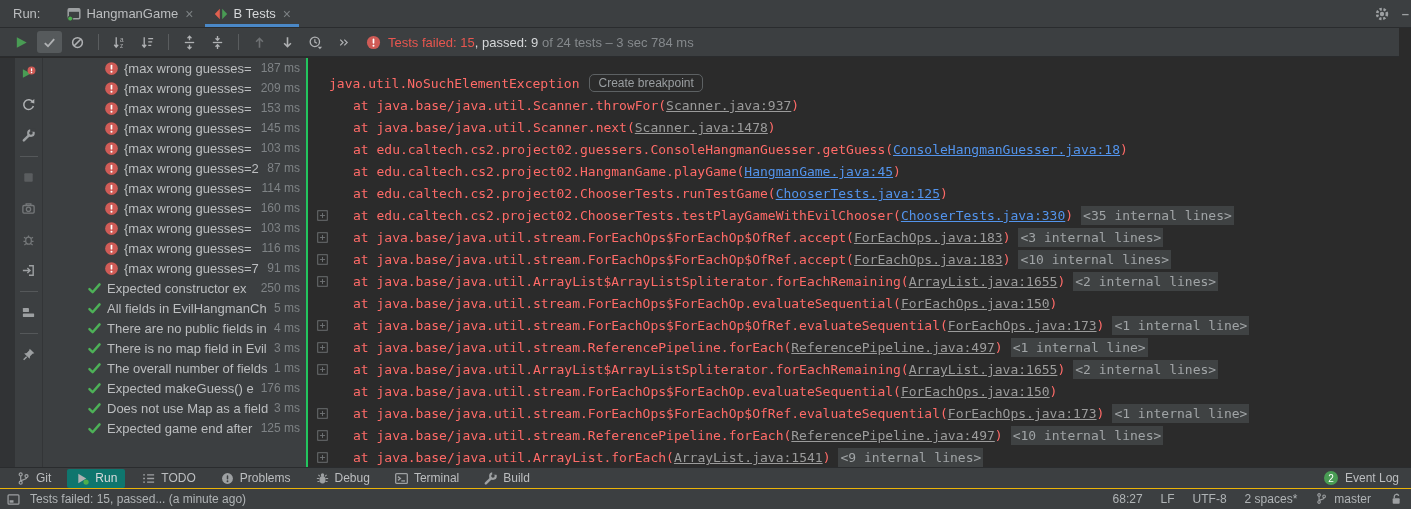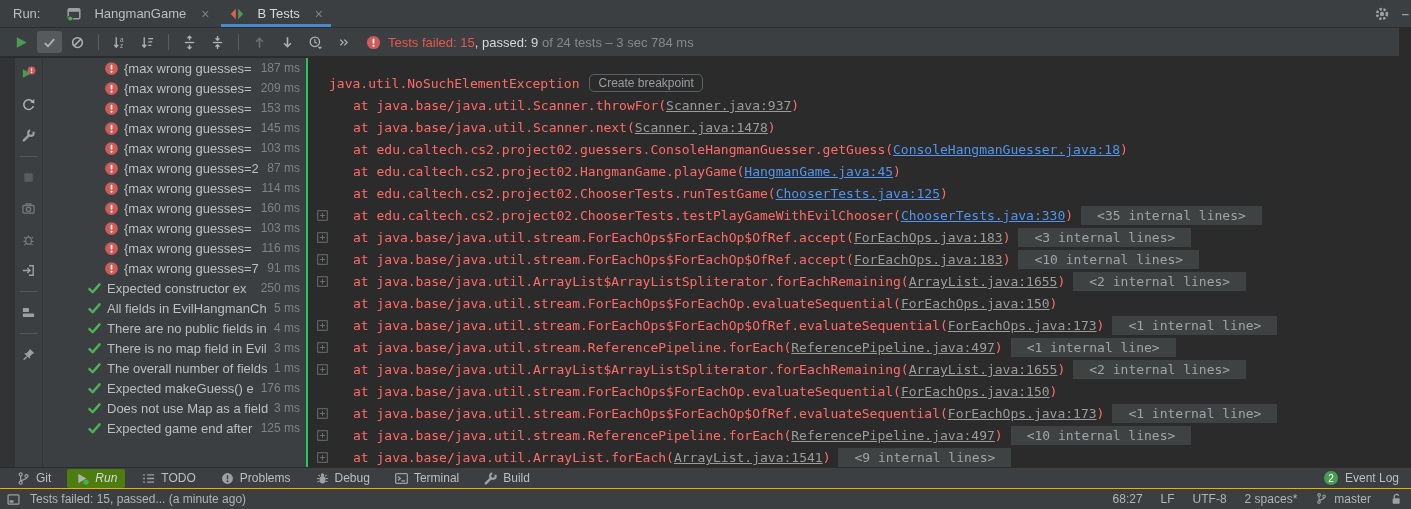--- a/index.html
+++ b/index.html
@@ -4,21 +4,21 @@
 <style>
   html,body{margin:0;padding:0;background:#1e1f22;}
   *{box-sizing:border-box;}
   .app{position:relative;width:1411px;height:509px;background:#2b2b2b;overflow:hidden;
        font-family:"Liberation Sans",sans-serif;-webkit-font-smoothing:antialiased;}
 
   
   .tabbar{position:absolute;top:0;left:0;right:0;height:28px;background:#3c3f41;
           border-bottom:1px solid #2a2c2e;display:flex;align-items:center;font-size:13px;color:#bcbec0;}
   .run-label{margin:0 16px 0 13px;}
-  .tab{display:flex;align-items:center;gap:12px;padding:0 10px;height:100%;position:relative;cursor:default;}
+  .tab{display:flex;align-items:center;gap:4px;padding:0 10px;height:100%;position:relative;cursor:default;}
   .tab .ticon{width:16px;height:16px;display:flex;align-items:center;}
   .tab.active{color:#d6d8da;}
   .tab.active::after{content:"";position:absolute;left:2px;right:2px;bottom:0;height:3px;background:#4A88C7;}
   .tclose{color:#7d8284;font-size:14px;margin-left:3px;line-height:1;}
   .gear{margin-left:auto;margin-right:12px;width:16px;height:16px;display:flex;}
   .hide-dash{color:#9da0a2;margin-right:2px;font-weight:bold;}
 
   
   .toolbar{position:absolute;top:28px;left:0;right:12px;height:29px;background:#3c3f41;
            border-bottom:1px solid #2a2c2e;display:flex;align-items:center;padding-left:9px;}
@@ -54,29 +54,29 @@
   .console{position:absolute;left:309px;top:0;right:0;bottom:0;background:#2b2b2b;overflow:hidden;
            font-family:"DejaVu Sans Mono",monospace;font-size:13px;padding-top:15px;}
   .c-row{height:22px;line-height:22px;white-space:nowrap;position:relative;}
   .c-exp{position:absolute;left:8px;top:5px;width:11px;height:11px;display:flex;}
   .c-line.noind{margin-left:20px;}
   .c-line.ind{margin-left:44px;}
   .c-t{color:#ff6b68;}
   .c-eu{color:#ff6b68;cursor:pointer;}
   a.c-lib{color:#9b9b9b;text-decoration:underline;cursor:pointer;}
   a.c-src{color:#5394ec;text-decoration:underline;cursor:pointer;}
-  .c-int{color:#a0a4a6;background:#3f4243;padding:2px 16px;margin-left:8px;}
+  .c-int{color:#a0a4a6;background:#3f4243;padding:2px 2px;margin-left:8px;}
   .c-chip{font-family:"Liberation Sans",sans-serif;font-size:12px;color:#9a9ea1;border:1px solid #5d6163;
           border-radius:5px;padding:1px 8px;margin-left:10px;position:relative;top:-1px;}
 
   
   .twbar{position:absolute;left:0;right:0;bottom:21px;height:21px;background:#3c3f41;border-top:1px solid #2a2c2e;
          display:flex;align-items:center;font-size:12px;color:#bcbec0;padding:0 8px;}
   .tw-btn{display:flex;align-items:center;gap:5px;padding:1px 8px;margin-right:8px;border-radius:2px;height:19px;}
-  .tw-btn.active{background:#4d7c0f;color:#d8dadc;font-style:italic;}
+  .tw-btn.active{background:#0f766e;color:#d8dadc;}
   .twi{width:15px;height:15px;display:flex;flex:none;}
   .tw-right{margin-left:auto;display:flex;align-items:center;gap:7px;padding-right:4px;}
   .ev-badge{width:14px;height:14px;border-radius:50%;background:#499C54;color:#fff;font-size:10px;
             display:flex;align-items:center;justify-content:center;}
 
   
   .statusbar{position:absolute;left:0;right:0;bottom:0;height:21px;background:#3c3f41;border-top:1px solid #eab308;
              display:flex;align-items:center;font-size:12px;color:#b0b4b6;padding:0 8px 0 6px;margin-top:27px;}
   .sb-switch{width:15px;height:15px;display:flex;margin-right:9px;}
   .sb-right{margin-left:auto;display:flex;align-items:center;gap:18px;}

